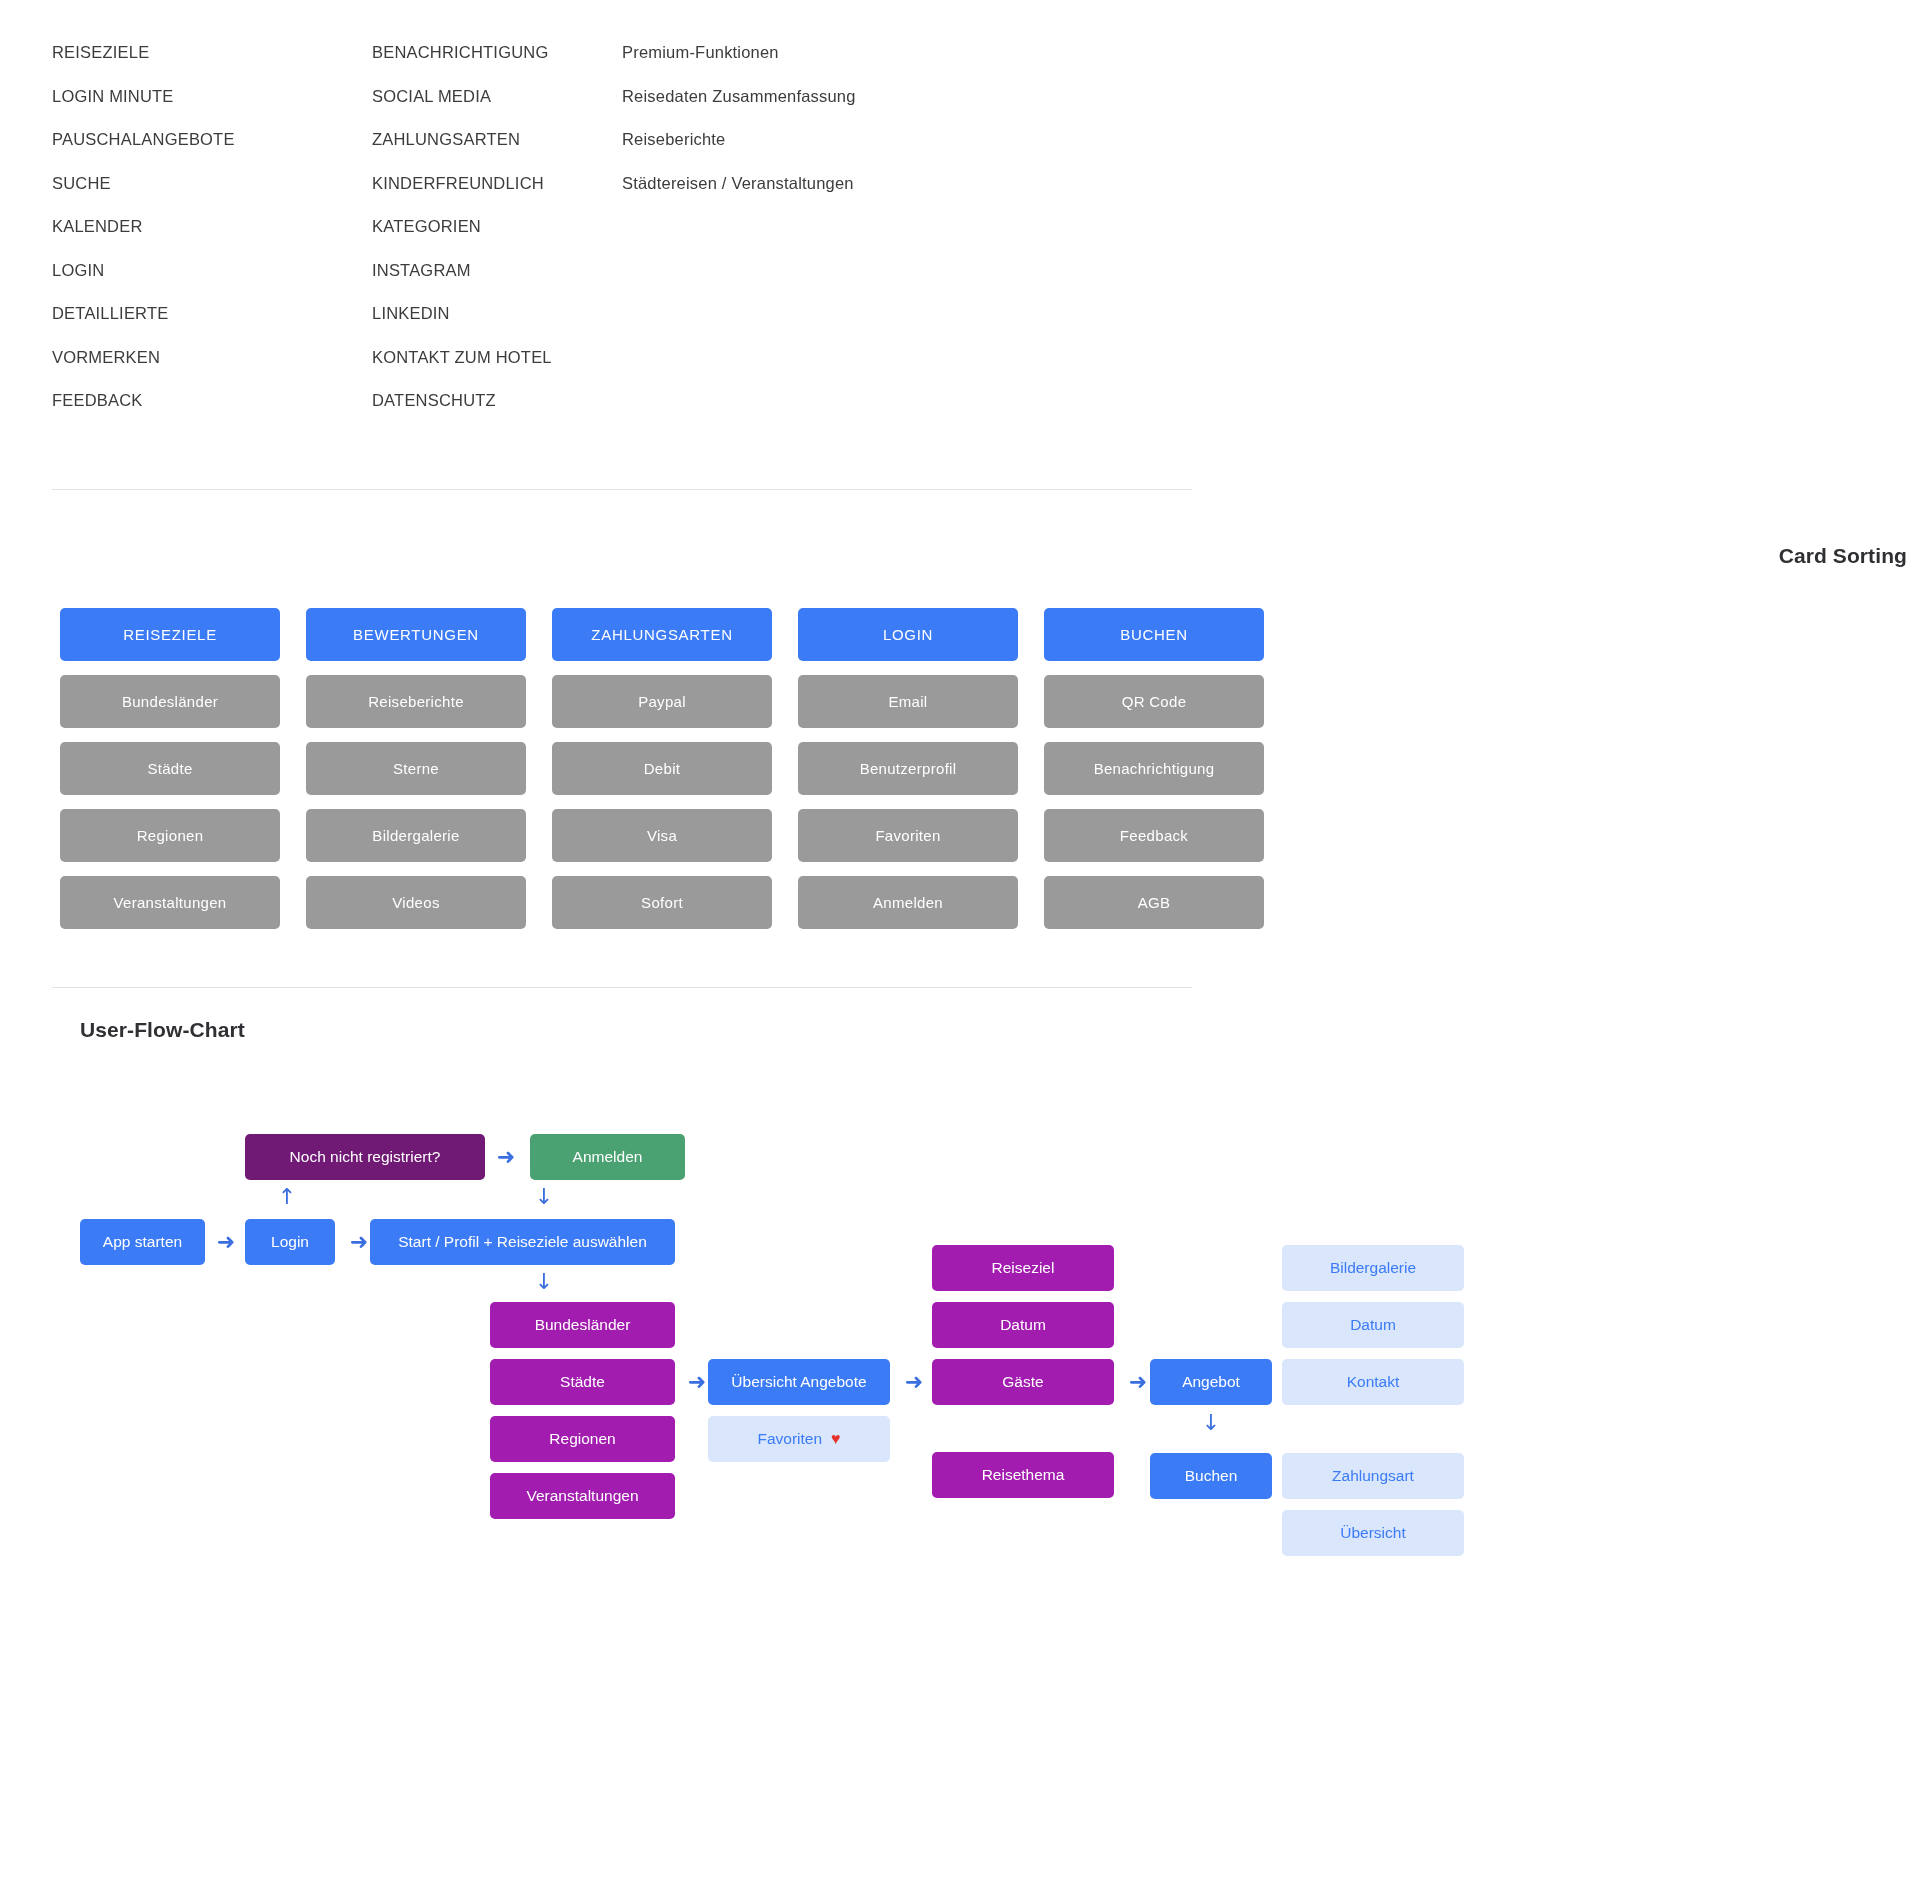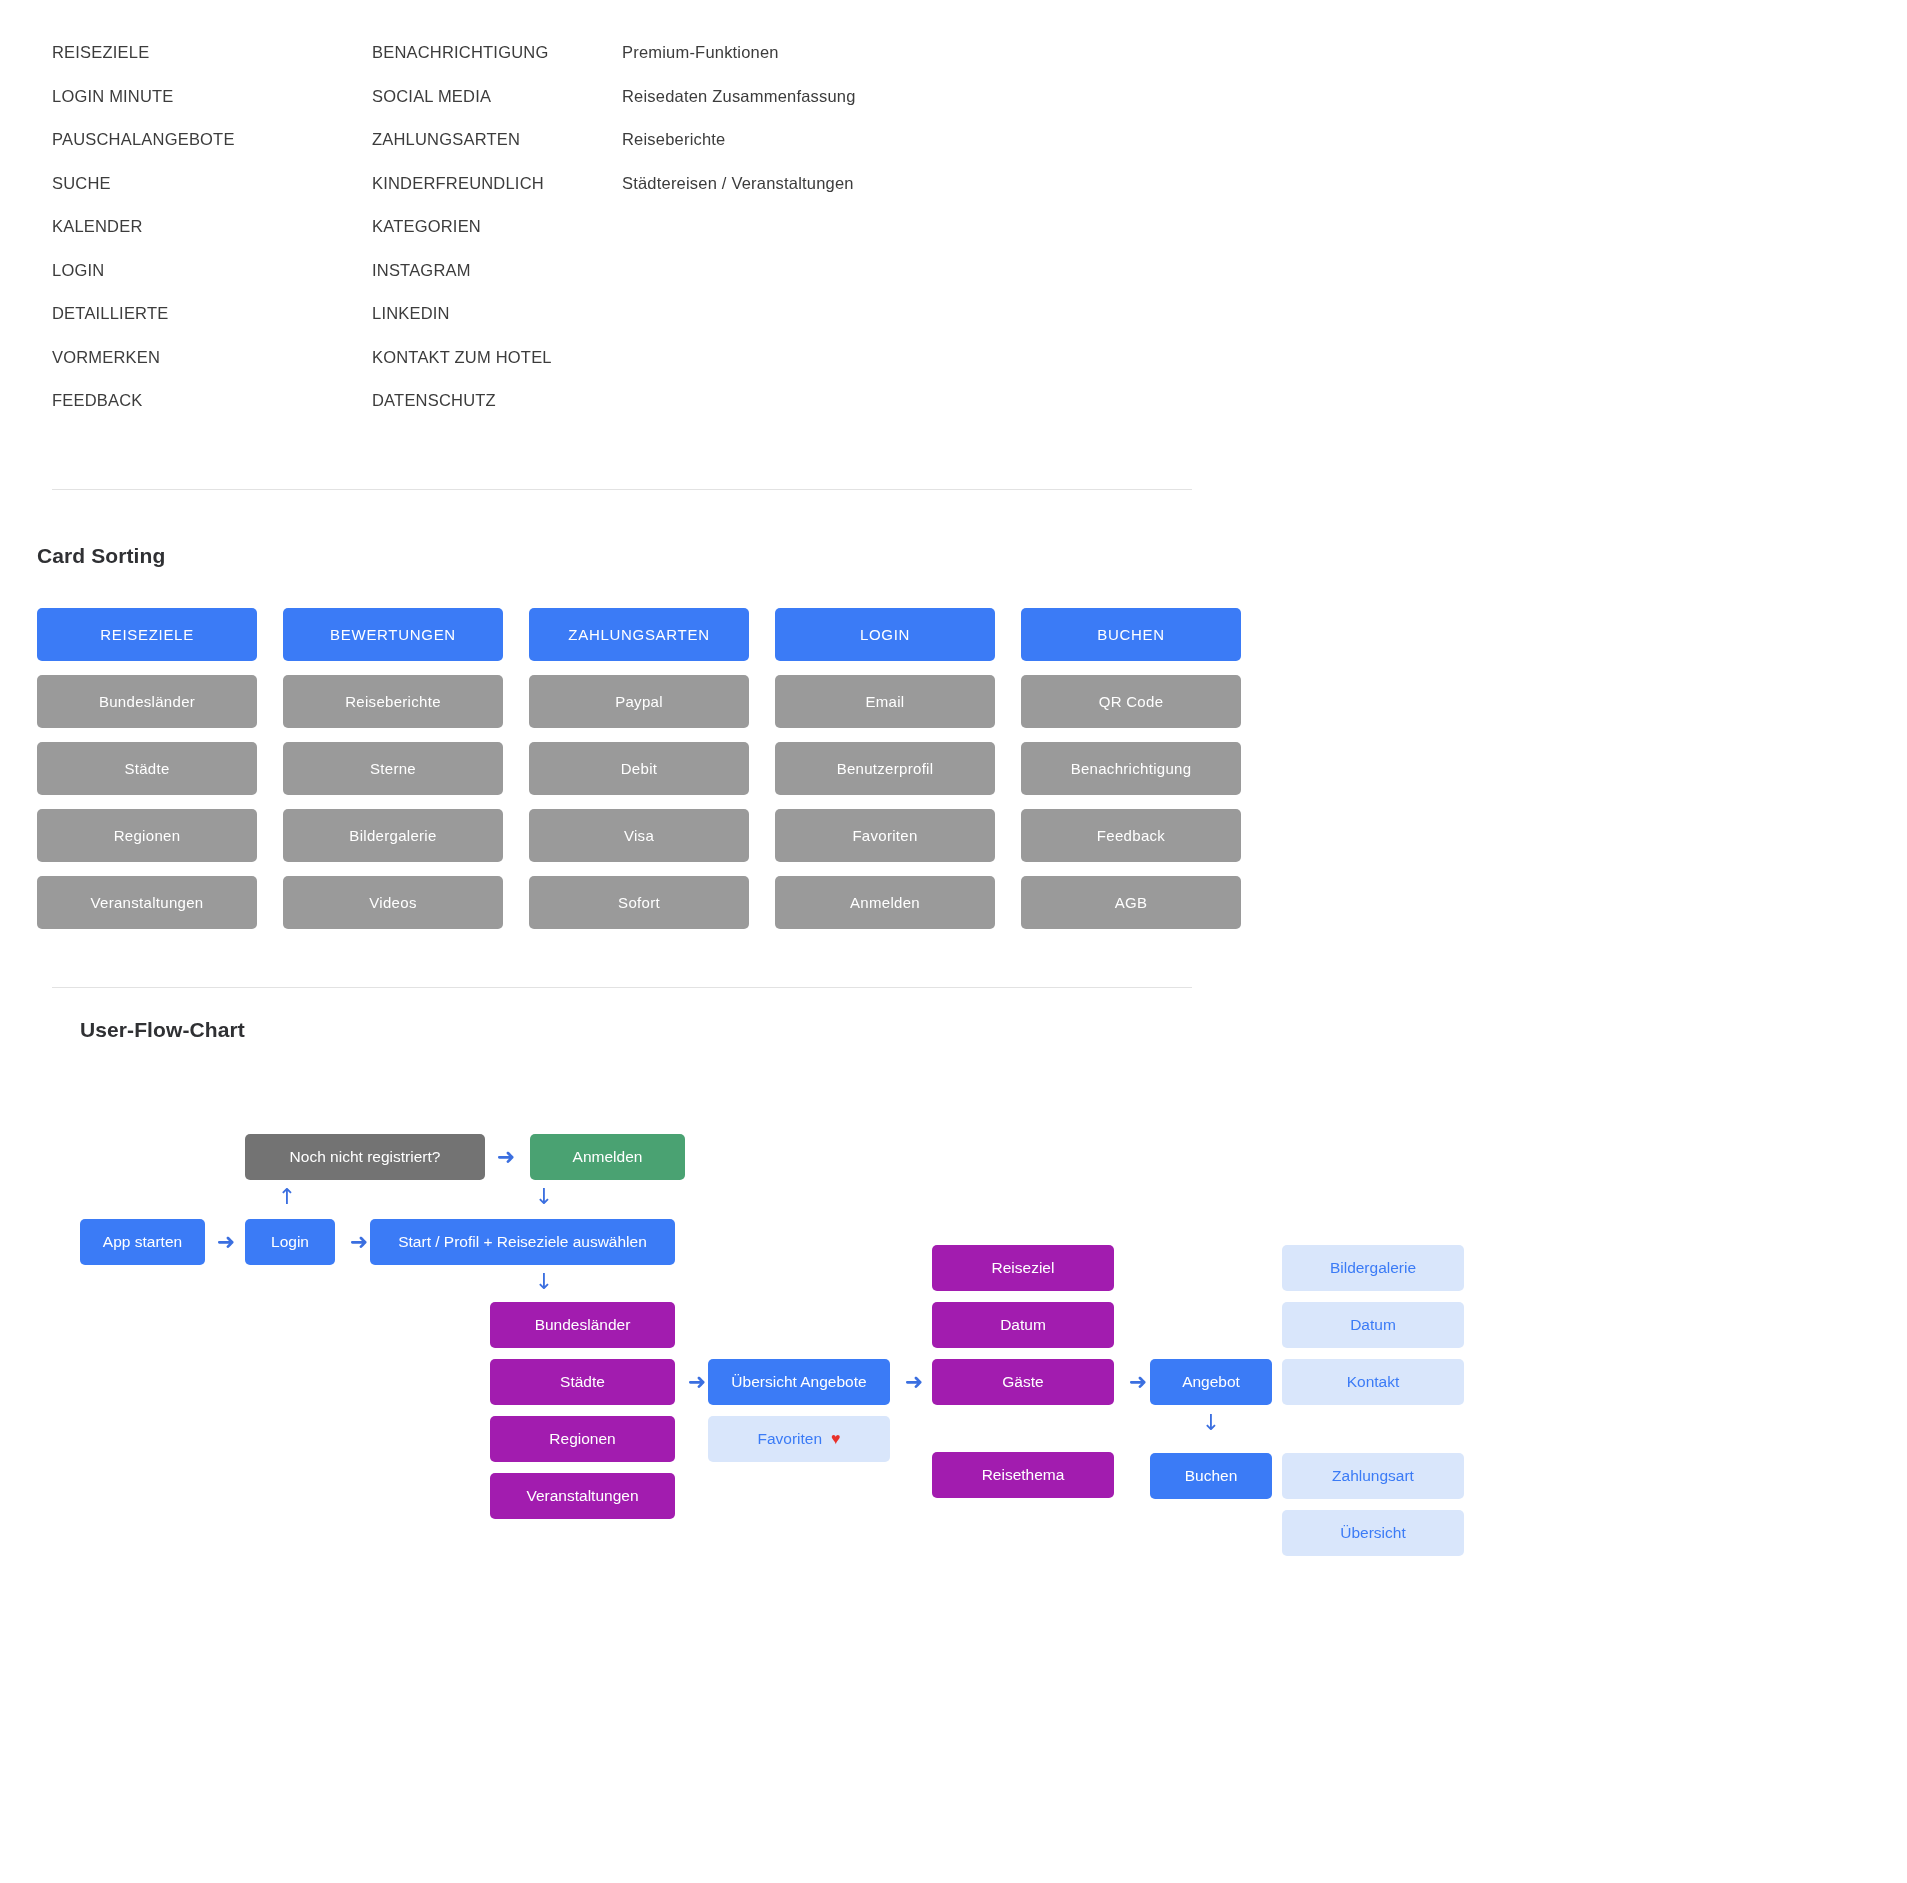--- a/index.html
+++ b/index.html
@@ -40,21 +40,21 @@
 
   .divider {
     height: 1px;
     background: #e2e2e2;
     margin: 0 0 0 52px;
     width: 1140px;
   }
   #div-1 { margin-top: 53px; }
 
   
-  #sec-cards { padding: 54px 0 0 37px; }
+  #sec-cards { padding: 54px 0 0 60px; text-align: right; }
   #sec-cards .section-title { margin-bottom: 40px; }
 
   .card-grid {
     display: grid;
     grid-template-columns: repeat(5, 220px);
     column-gap: 26px;
     row-gap: 14px;
     width: 1160px;
   }
   .card {
@@ -89,21 +89,21 @@
     align-items: center;
     justify-content: center;
     font-size: 15.5px;
     color: #ffffff;
     text-align: center;
     padding: 0 10px;
     line-height: 1.1;
   }
   .n-blue   { background: #3b7bf6; }
   .n-gray   { background: #a21caf; }
-  .n-red    { background: #737373; }
+  .n-red    { background: #701a75; }
   .n-green  { background: #4aa272; }
   .n-light  { background: #d9e6fb; color: #3b7bf6; }
 
   .arrow {
     position: absolute;
     color: #3b6fe0;
     font-size: 22px;
     line-height: 1;
     font-family: "DejaVu Sans", sans-serif;
     display: flex;

